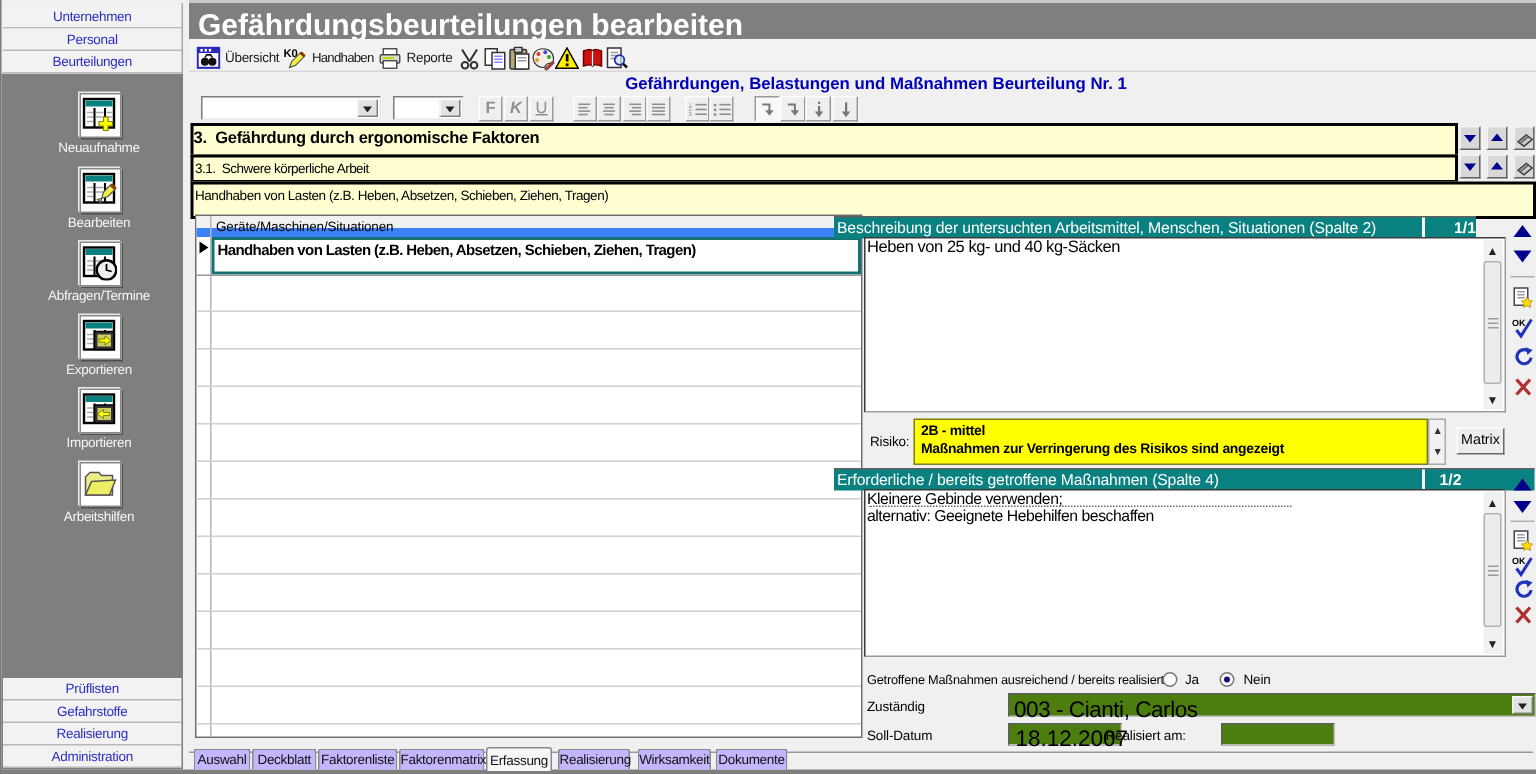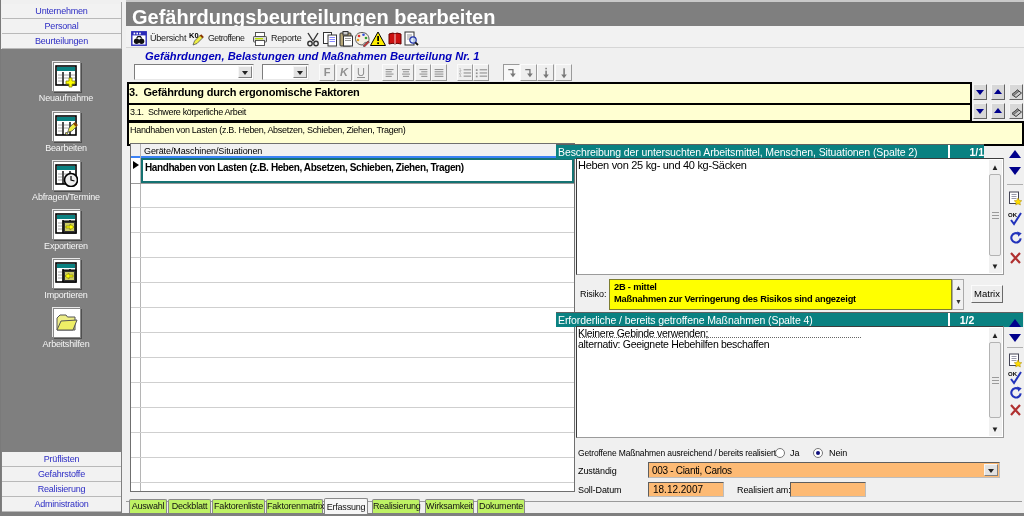--- a/index.html
+++ b/index.html
@@ -34,26 +34,26 @@
   border-top:4px solid #222;position:absolute;left:3px;top:4px;}
 .teal{position:absolute;left:556px;width:428px;height:14px;background:#0a8181;
   color:#fff;font-size:10.5px;line-height:14px;border-top:1px solid #606060;}
 .tarea{position:absolute;left:576px;width:428px;background:#fff;
   border:1px solid;border-color:#3c3c3c #9b9b9b #9b9b9b #3c3c3c;box-sizing:border-box;}
 .sbar{position:absolute;right:1px;width:13px;background:#f1f1f1;}
 .thumb{position:absolute;left:0px;width:12px;background:#ececec;
   border:1px solid #b3b3b3;box-sizing:border-box;border-radius:2px;}
 .grip{position:absolute;left:2px;width:7px;height:1px;background:#9a9a9a;}
 .sarr{position:absolute;left:2px;font-size:8px;color:#222;line-height:6px;}
-.tab{position:absolute;top:499px;height:14px;background:#bef264;
+.tab{position:absolute;top:499px;height:14px;background:#c4b5fd;
   border:1px solid #8a8a8a;border-bottom:none;border-radius:2px 2px 0 0;
   box-sizing:border-box;font-size:9px;letter-spacing:-0.2px;text-align:center;color:#111;line-height:13px;}
 .lbl9{position:absolute;font-size:9px;letter-spacing:-0.1px;color:#000;}
-.field{position:absolute;background:#fdba74;border:1px solid;box-sizing:border-box;
-  border-color:#5e5e5e #bdbdbd #bdbdbd #5e5e5e;font-size:10px;}
+.field{position:absolute;background:#4d7c0f;border:1px solid;box-sizing:border-box;
+  border-color:#5e5e5e #bdbdbd #bdbdbd #5e5e5e;font-size:15px;margin-left:24px;}
 .radio{position:absolute;width:10px;height:10px;border-radius:50%;background:#fff;
   border:1px solid #777;box-sizing:border-box;}
 </style>
 </head>
 <body>
 
 <div class="abs" style="left:0;top:0;width:1px;height:516px;background:#7a7a7a;"></div>
 <div class="abs" style="left:126px;top:0;width:898px;height:2px;background:#c9c9c9;"></div>
 <div class="abs" style="left:0;top:513px;width:1024px;height:3px;background:#7f7f7f;"></div>
 
@@ -182,21 +182,21 @@
     <circle cx="10.6" cy="10.2" r="2.7" fill="#111"></circle>
     <rect x="5.6" y="9" width="5" height="2.2" fill="#111"></rect>
     <path d="M5.6 7.4 l1.2-1.8 2.6 0 1.2 1.8" stroke="#111" stroke-width="1.1" fill="none"></path>
   </svg>
 <div class="abs" style="left:150px;top:33px;font-size:9px;letter-spacing:-0.2px;color:#1a1a1a;">Übersicht</div>
 <svg class="abs" style="left:189px;top:31px;" width="16" height="16" viewBox="0 0 16 16">
     <text x="0" y="7" font-size="7.5" font-weight="bold" fill="#000" font-family="Liberation Sans">K0</text>
     <path d="M4 14 l1.5-4 6-6 2.5 2.5 -6 6 -4 1.5 z" fill="#eeee44" stroke="#444" stroke-width="0.7"></path>
     <path d="M11.5 4 l2.5 2.5" stroke="#883300" stroke-width="2"></path>
   </svg>
-<div class="abs" style="left:208px;top:33px;font-size:8.8px;letter-spacing:-0.5px;color:#1a1a1a;">Getroffene</div>
+<div class="abs" style="left:208px;top:33px;font-size:8.8px;letter-spacing:-0.5px;color:#1a1a1a;">Handhaben</div>
 <svg class="abs" style="left:252px;top:31px;" width="16" height="16" viewBox="0 0 16 16">
     <rect x="3.5" y="1.5" width="9" height="4.5" fill="#fff" stroke="#444" stroke-width="0.9"></rect>
     <rect x="1.5" y="5.5" width="13" height="5.5" rx="0.8" fill="#dcdcdc" stroke="#444" stroke-width="0.9"></rect>
     <rect x="3.5" y="9.5" width="9" height="5" fill="#fff" stroke="#444" stroke-width="0.9"></rect>
     <rect x="3" y="7" width="8" height="1.4" fill="#b8e000"></rect>
   </svg>
 <div class="abs" style="left:271px;top:33px;font-size:9px;letter-spacing:-0.2px;color:#1a1a1a;">Reporte</div>
 <svg class="abs" style="left:305px;top:31px;" width="16" height="16" viewBox="0 0 16 16">
     <path d="M3 2 l5 8 M13 2 l-5 8" stroke="#333" stroke-width="1.4" fill="none"></path>
     <circle cx="5" cy="12.5" r="2.2" fill="none" stroke="#333" stroke-width="1.4"></circle>
@@ -235,21 +235,21 @@
   </svg>
 <svg class="abs" style="left:403px;top:31px;" width="16" height="16" viewBox="0 0 16 16">
     <rect x="2" y="1" width="9" height="13" fill="#fff" stroke="#333"></rect>
     <line x1="4" y1="4" x2="9" y2="4" stroke="#999"></line>
     <line x1="4" y1="6" x2="9" y2="6" stroke="#999"></line>
     <line x1="4" y1="8" x2="9" y2="8" stroke="#999"></line>
     <circle cx="10" cy="9" r="3.2" fill="#cfe4ff" fill-opacity="0.7" stroke="#2233aa" stroke-width="1.2"></circle>
     <line x1="12.3" y1="11.4" x2="15" y2="14" stroke="#111" stroke-width="1.8"></line>
   </svg>
 
-<div class="abs" style="left:126px;top:50px;width:897px;text-indent:19px;color:#0000bb;font-weight:bold;font-size:11.2px;font-style:italic;">Gefährdungen, Belastungen und Maßnahmen Beurteilung Nr. 1</div>
+<div class="abs" style="left:126px;top:50px;width:897px;text-align:center;text-indent:19px;color:#0000bb;font-weight:bold;font-size:11.2px;">Gefährdungen, Belastungen und Maßnahmen Beurteilung Nr. 1</div>
 
 <div class="combo" style="left:134px;width:120px;">
     <span class="ddbtn">
       <span class="ddarr"></span>
     </span>
   </div>
 <div class="combo" style="left:262px;width:47px;">
     <span class="ddbtn">
       <span class="ddarr"></span>
     </span>
@@ -365,21 +365,21 @@
   </div>
 <div class="ybtn" style="left:1009px;top:103px;">
     <svg width="12" height="14" viewBox="0 0 12 14" style="position:absolute;left:0;top:0;">
       <path d="M2 9.5 l5.5-4.5 4 3 -5.5 4.5 z" fill="#c9c9c9" stroke="#3a3a3a" stroke-width="1"></path>
       <path d="M2 9.5 l5.5-4.5 1.6 1.2 -5.5 4.5 z" fill="#8f8f8f" stroke="#3a3a3a" stroke-width="0.6"></path>
     </svg>
   </div>
 
 <div class="abs" style="left:130px;top:143px;width:445px;height:349px;background:#fff;border:1px solid #6f6f6f;box-sizing:border-box;"></div>
 
-<div class="abs" style="left:131px;top:144px;width:443px;height:14px;background:#f1f1f1;border-bottom:2px solid #3b82f6;box-sizing:border-box;">
+<div class="abs" style="left:131px;top:144px;width:443px;height:14px;background:#f1f1f1;border-bottom:6px solid #3b82f6;box-sizing:border-box;">
   <span style="position:absolute;left:13px;top:2px;font-size:9px;letter-spacing:-0.1px;color:#000;">Geräte/Maschinen/Situationen</span>
 </div>
 
 <div class="abs" style="left:140px;top:144px;width:1px;height:347px;background:#b5b5b5;"></div>
 
 <div class="abs" style="left:141px;top:158px;width:433px;height:25px;border:2px solid #157272;box-sizing:border-box;background:#fff;">
   <span style="position:absolute;left:2px;top:2px;font-size:10px;font-weight:bold;letter-spacing:-0.4px;color:#000;">Handhaben von Lasten (z.B. Heben, Absetzen, Schieben, Ziehen, Tragen)</span>
 </div>
 <div class="abs" style="left:133px;top:161px;width:0;height:0;border-top:4px solid transparent;border-bottom:4px solid transparent;border-left:6px solid #000;"></div>
 <div class="abs" style="left:131px;top:183px;width:443px;height:1px;background:#9a9a9a;"></div>

